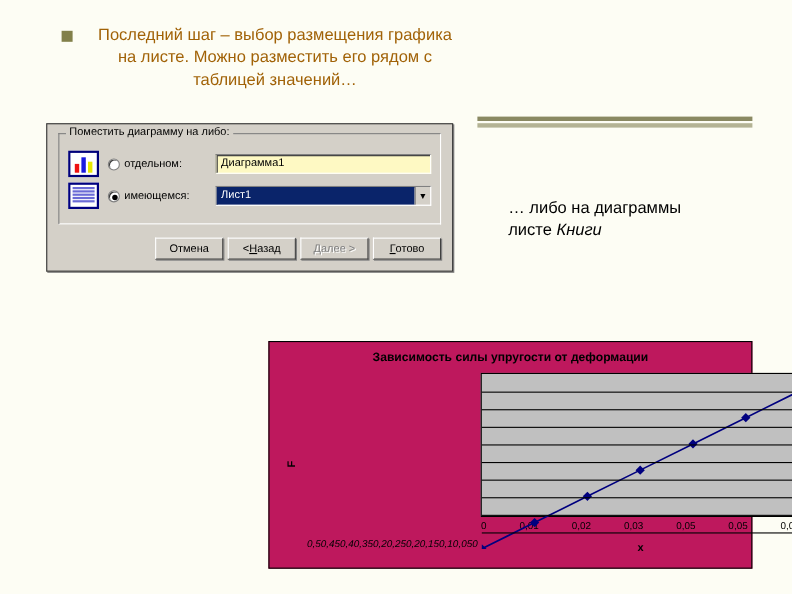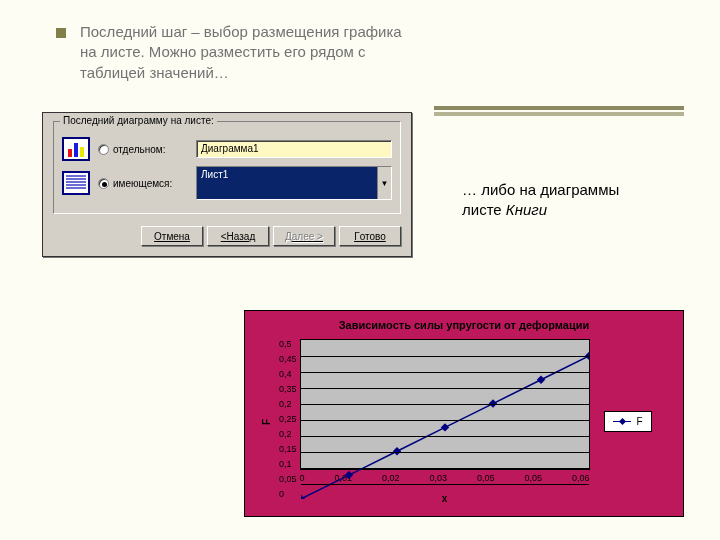--- a/index.html
+++ b/index.html
@@ -10,21 +10,22 @@
     background: #fdfdf4;
     font-family: Arial, sans-serif;
     position: relative;
   }
   .slide-text-top {
     position: absolute;
     left: 80px; top: 22px;
     width: 340px;
     font-size: 15px;
     line-height: 1.35;
-    color: #737373;
+    color: #a16207;
+    text-align: center;
   }
   .slide-bullet {
     position: absolute;
     left: 56px; top: 28px;
     width: 10px; height: 10px;
     background: #82804a;
   }
   .deco-bars {
     position: absolute;
     right: 36px; top: 106px;
@@ -124,38 +125,38 @@
   }
   .field {
     flex:1; height:18px;
     background:#fef9c3;
     border:1px solid #808080;
     border-right-color:#fff; border-bottom-color:#fff;
     box-shadow: inset 1px 1px 0 #404040;
     padding:2px 4px; font-size:10px;
   }
   .combo {
-    flex:1; height:34px;
+    flex:1; height:18px;
     display:flex;
     border:1px solid #808080;
     border-right-color:#fff; border-bottom-color:#fff;
     box-shadow: inset 1px 1px 0 #404040;
     background:#fff;
   }
   .combo .val {
     flex:1; background:#0a246a; color:#fff;
     padding:2px 4px; font-size:10px;
   }
   .combo .arrow {
     width:14px; background:#d4d0c8;
     border-left:1px solid #808080;
     display:flex; align-items:center; justify-content:center;
     font-size:8px;
   }
-  .btnrow { display:flex; justify-content:flex-end; gap:4px; padding-top:4px;text-decoration:underline;}
+  .btnrow { display:flex; justify-content:flex-end; gap:4px; padding-top:4px;}
   .btn {
     min-width:62px; height:20px;
     background:#d4d0c8;
     border:1px solid #fff;
     border-right-color:#404040; border-bottom-color:#404040;
     box-shadow: 1px 1px 0 #808080;
     font-size:10px;
     display:flex; align-items:center; justify-content:center;
     padding:0 6px;
   }
@@ -183,24 +184,25 @@
   }
   .ylabel {
     position:absolute; left:-2px; top:50%;
     transform: translateY(-50%) rotate(-90deg);
     font-size:10px; font-weight:bold;
   }
   .plot-wrap {
     display:flex; flex:1;
   }
   .yscale {
-    display:flex; flex-direction:column; justify-content:space-between;
-    align-items:flex-start;
+    display:flex; flex-direction:row; justify-content:space-between;
+    align-items:flex-end;
     font-size:9px; padding:0 3px 0 14px;
     height:160px;
+    font-style:italic;
   }
   .plot-col { display:flex; flex-direction:column; }
   .plot {
     width:290px; height:160px;
     background:#c0c0c0;
     border:1px solid #000;
     position:relative;
   }
   .gridline { position:absolute; left:0; right:0; border-top:1px solid #000; }
   .xscale {
@@ -236,21 +238,21 @@
     <div class="b2"></div>
 </div>
 
 <div class="slide-text-right">
   <span>… либо на диаграммы листе </span><span class="italic">Книги</span>
 </div>
 
 <div class="dialog">
   <div class="dlg-body">
     <div class="group">
-      <span class="group-label">Последний диаграмму на листе:</span>
+      <span class="group-label">Поместить диаграмму на либо:</span>
 
       <div class="row">
         <div class="iconbox">
           <div class="mini mb1"></div>
             <div class="mini mb2"></div>
             <div class="mini mb3"></div>
         </div>
         <label class="radio">
           <span class="dot"></span>
           <span>отдельном:</span>

